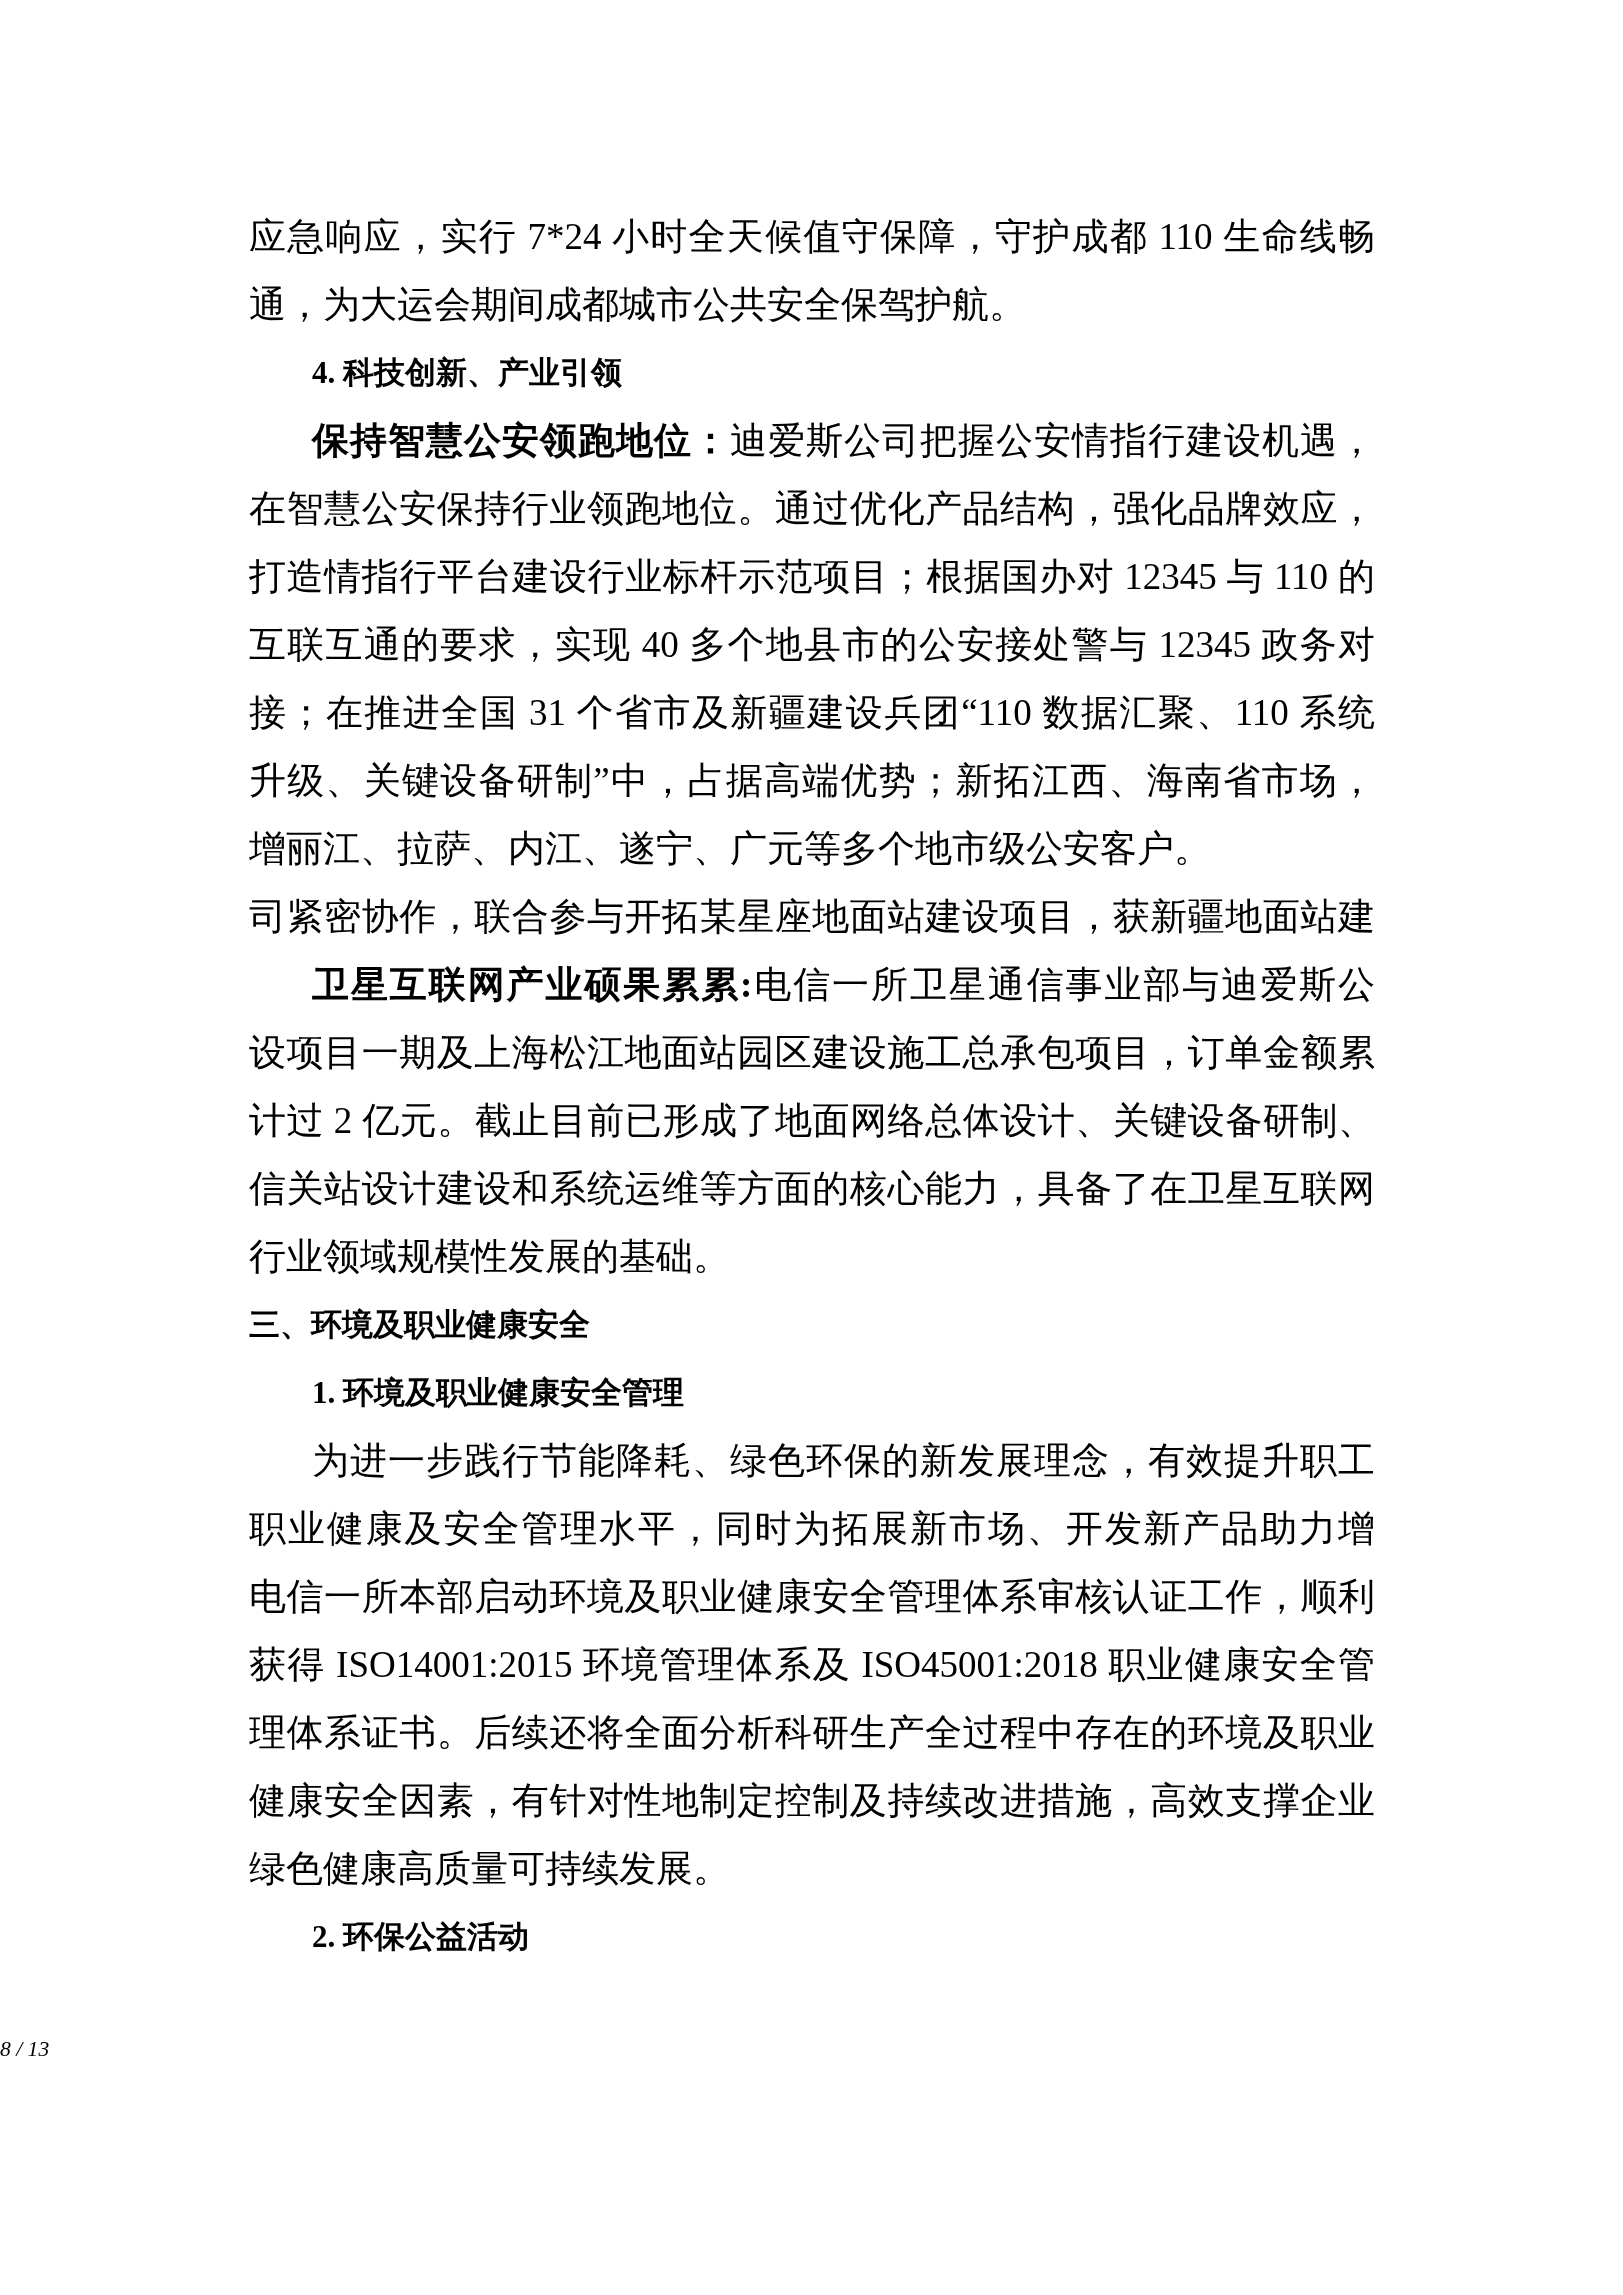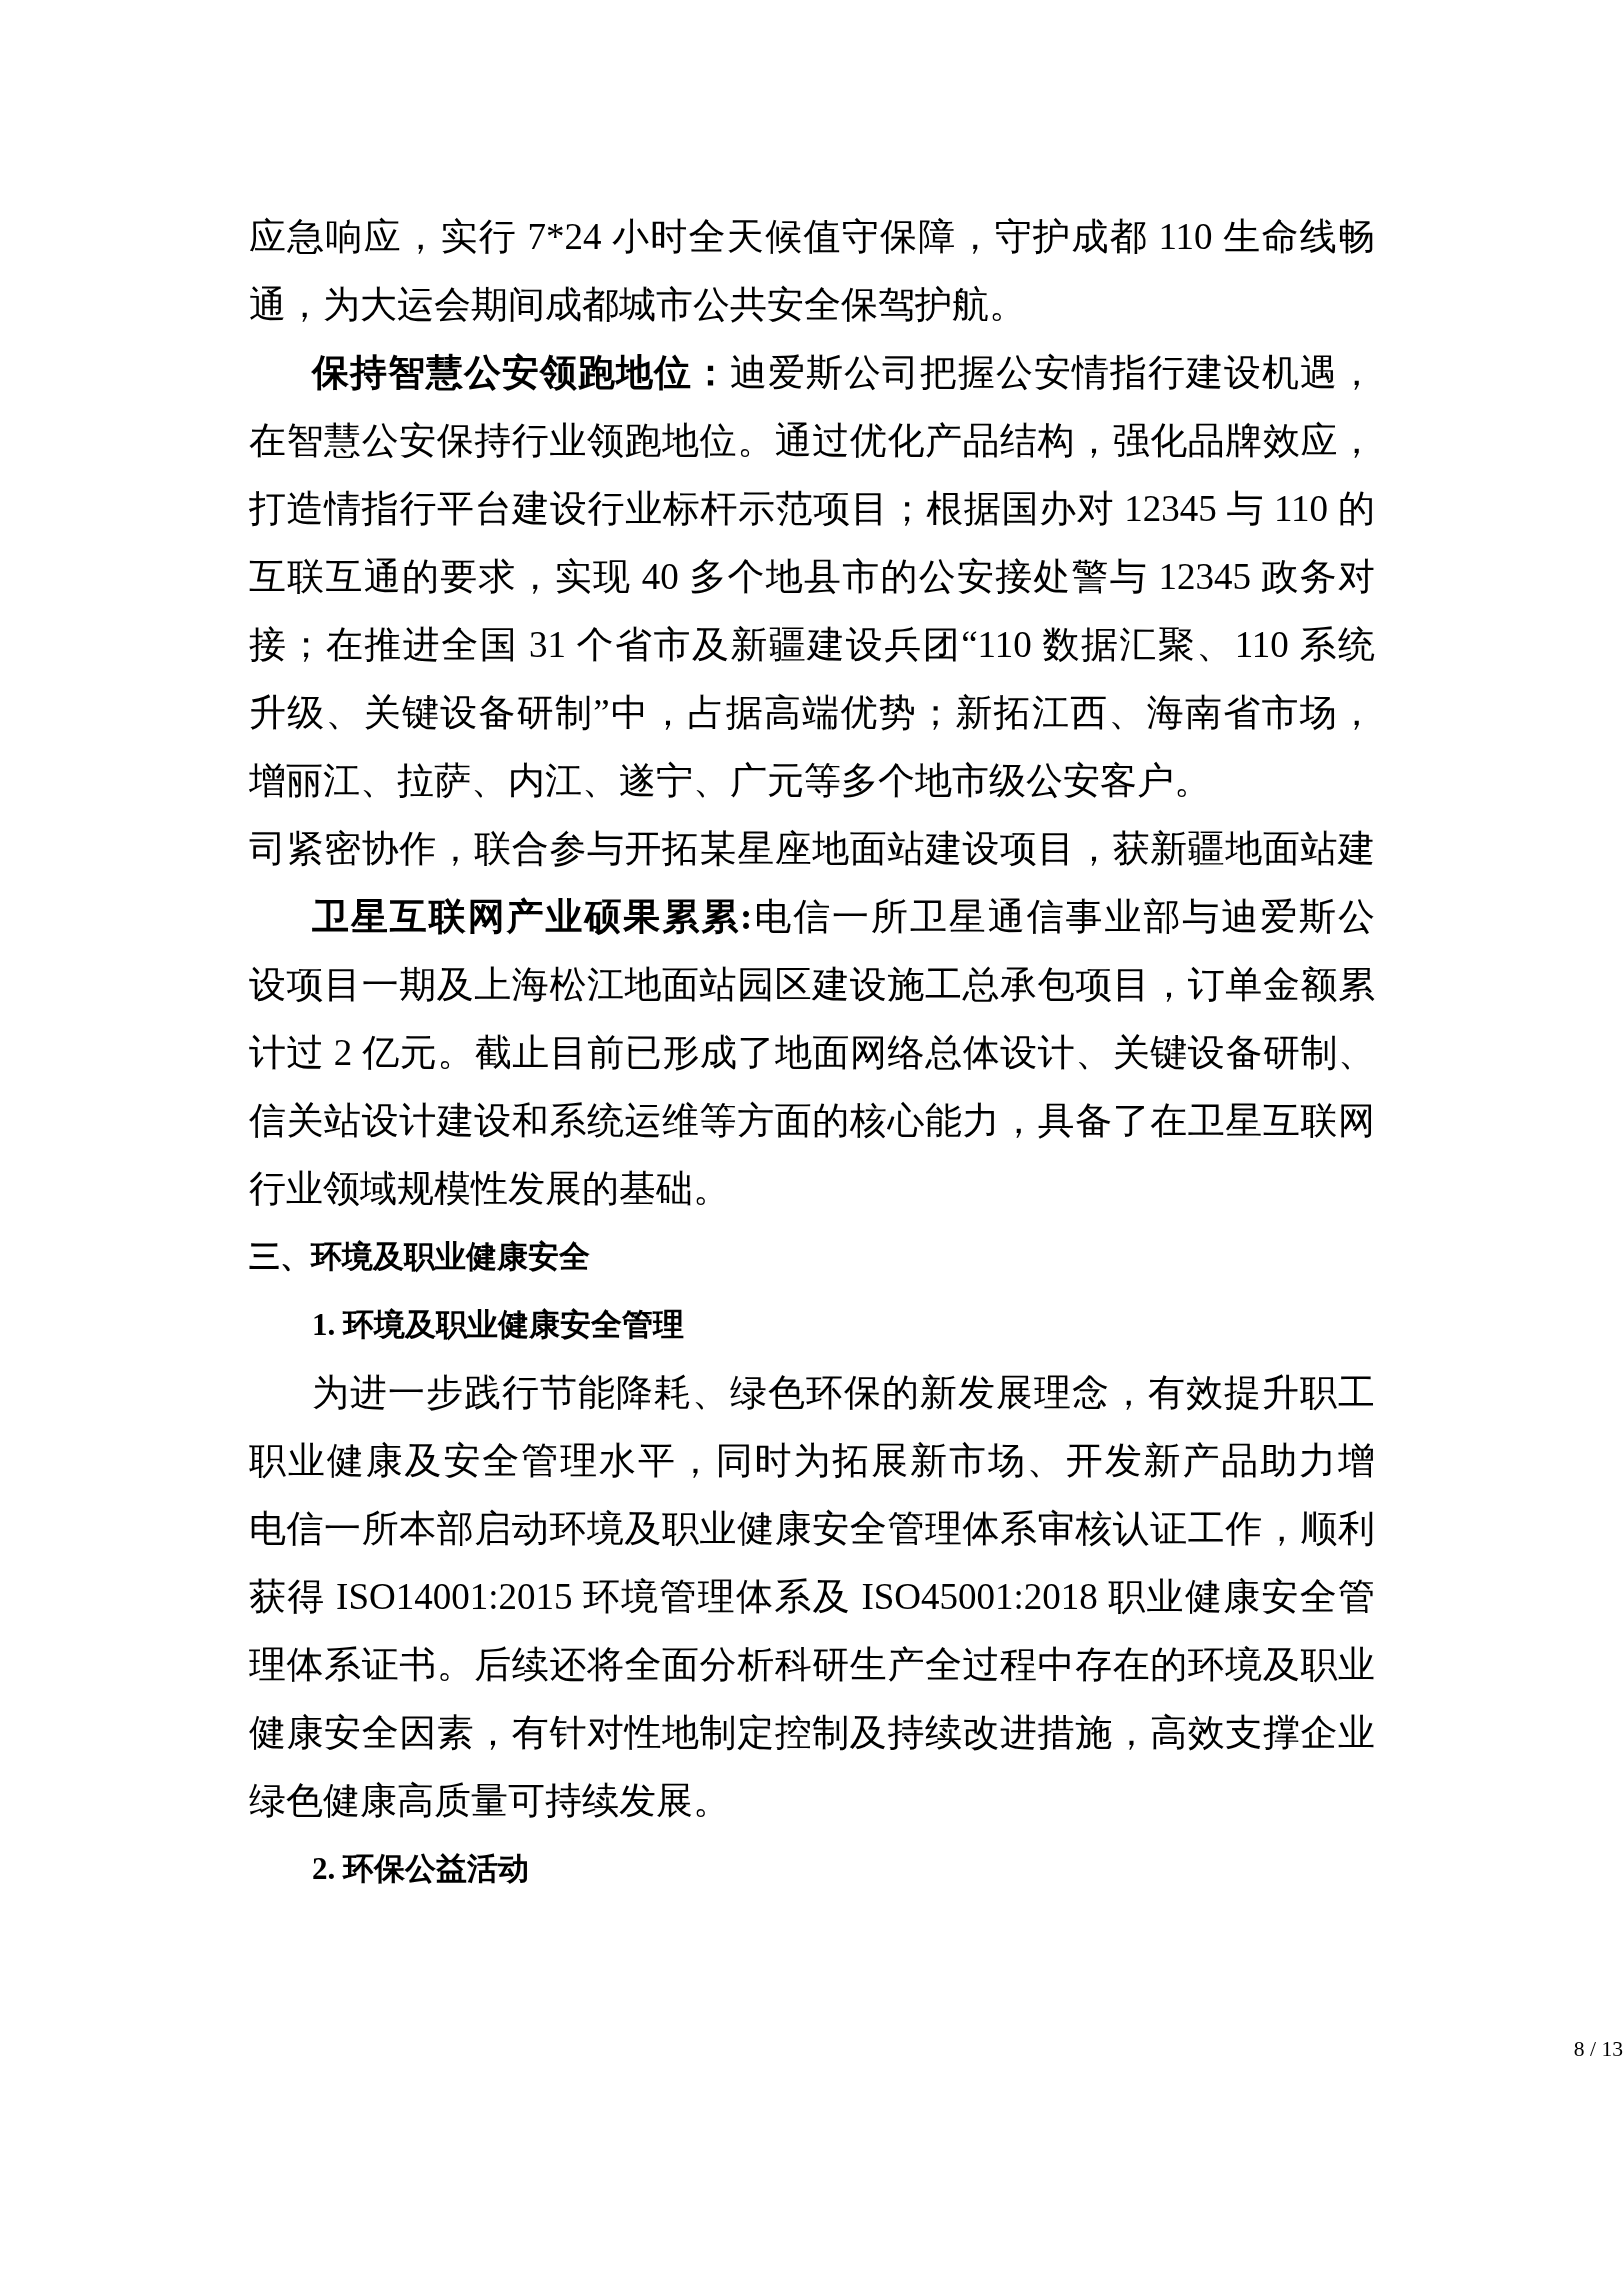--- a/index.html
+++ b/index.html
@@ -36,35 +36,37 @@
     font-weight:bold;
     text-align:left;
     text-align-last:left;
   }
   .lead{ font-weight:bold; }
   .footer{
     position:absolute;
     top:2032px;left:0;
     width:1623px;
     height:34px;line-height:34px;
-    text-align:right;
+    text-align:left;
     font-size:21.6px;
+    font-style:italic;
   }
 </style>
 </head>
 <body>
 
 <div class="page">
   <div class="content">
 
     <div>
       <div class="line">应急响应，实行 7*24 小时全天候值守保障，守护成都 110 生命线畅</div>
       <div class="line last">通，为大运会期间成都城市公共安全保驾护航。</div>
     </div>
 
+    <div class="heading indent">4. 科技创新、产业引领</div>
 
     <div>
       <div class="line indent"><span class="lead">保持智慧公安领跑地位：</span><span>迪爱斯公司把握公安情指行建设机遇，</span></div>
       <div class="line">在智慧公安保持行业领跑地位。通过优化产品结构，强化品牌效应，</div>
       <div class="line">打造情指行平台建设行业标杆示范项目；根据国办对 12345 与 110 的</div>
       <div class="line">互联互通的要求，实现 40 多个地县市的公安接处警与 12345 政务对</div>
       <div class="line">接；在推进全国 31 个省市及新疆建设兵团“110 数据汇聚、110 系统</div>
       <div class="line">升级、关键设备研制”中，占据高端优势；新拓江西、海南省市场，新</div>
       <div class="line last">增丽江、拉萨、内江、遂宁、广元等多个地市级公安客户。</div>
     </div>

